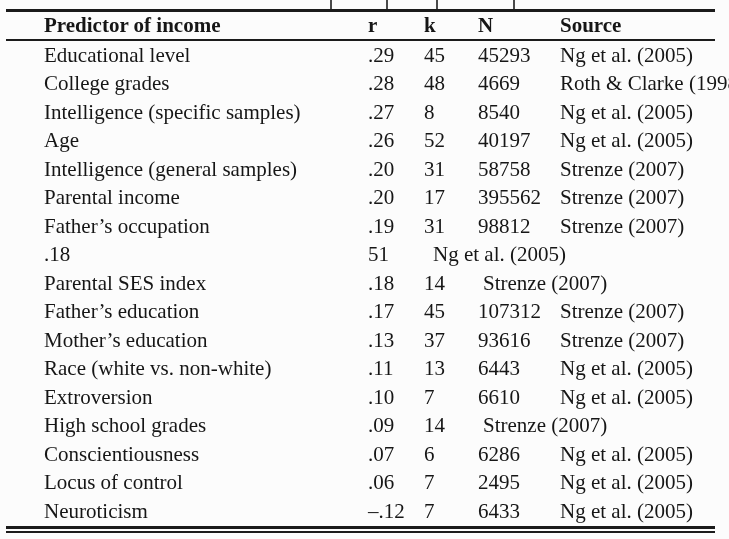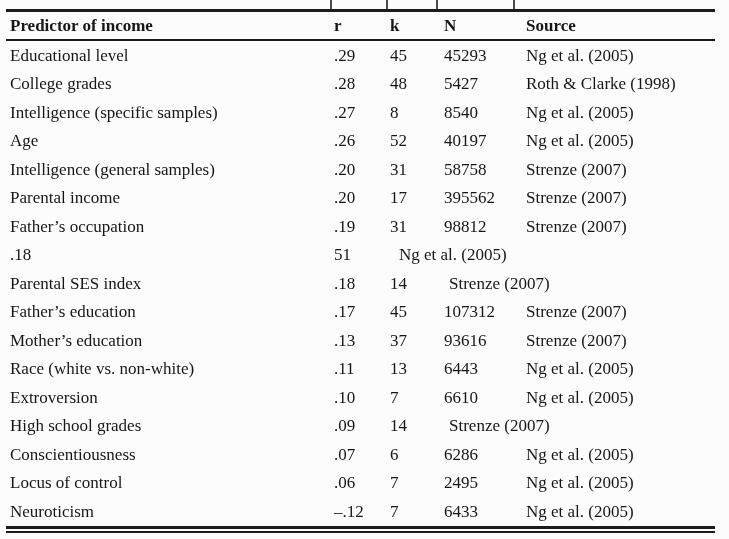--- a/index.html
+++ b/index.html
@@ -34,23 +34,24 @@
   .rule-top    { height: 0; border-top: 3px solid #1b1b1b; margin-top: 9px; }
   .rule-mid    { height: 0; border-top: 2px solid #1b1b1b; }
   .rule-bottom-thick { height: 0; border-top: 3px solid #1b1b1b; }
   .rule-bottom-thin  { height: 0; border-top: 2px solid #1b1b1b; margin-top: 2px; }
 
   .row {
     display: grid;
     grid-template-columns: 324px 56px 50px 77px 202px;
     align-items: center;
     height: 28.5px;
-    font-size: 17px;
+    font-size: 21px;
     line-height: 1;
     white-space: nowrap;
+    margin-left: 34px;
   }
   .row.header {
     height: 27px;
     font-weight: bold;
   }
   .cell { overflow: visible; }
   .c0 { padding-left: 4px; }
   .c1 { padding-left: 4px; }
   .c2 { padding-left: 4px; }
   .c3 { padding-left: 8px; }
@@ -84,21 +85,21 @@
           <div class="cell c0">Educational level</div>
           <div class="cell c1">.29</div>
           <div class="cell c2">45</div>
           <div class="cell c3">45293</div>
           <div class="cell c4">Ng et al. (2005)</div>
         </div>
         <div class="row">
           <div class="cell c0">College grades</div>
           <div class="cell c1">.28</div>
           <div class="cell c2">48</div>
-          <div class="cell c3">5427</div>
+          <div class="cell c3">4669</div>
           <div class="cell c4">Roth &amp; Clarke (1998)</div>
         </div>
         <div class="row">
           <div class="cell c0">Intelligence (specific samples)</div>
           <div class="cell c1">.27</div>
           <div class="cell c2">8</div>
           <div class="cell c3">8540</div>
           <div class="cell c4">Ng et al. (2005)</div>
         </div>
         <div class="row">

